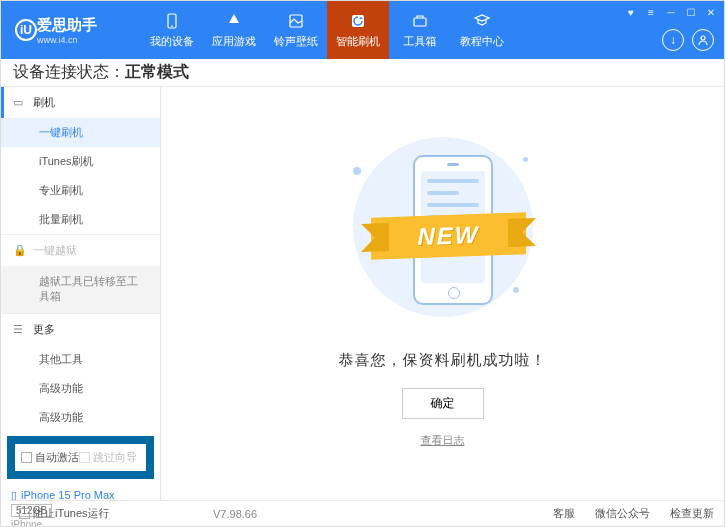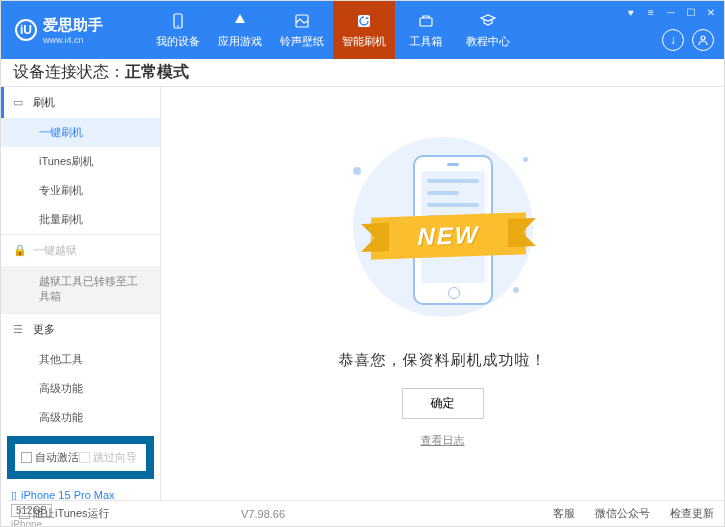--- a/index.html
+++ b/index.html
@@ -1,20 +1,20 @@
 <!DOCTYPE html>
 <html><head>
 <meta charset="utf-8">
 <style>
 * { margin: 0; padding: 0; box-sizing: border-box; font-family: "Microsoft YaHei", sans-serif; }
 body { width: 725px; height: 527px; background: #fff; overflow: hidden; border: 1px solid #ddd; }
 
 .header { height: 58px; background: #2F84F5; display: flex; align-items: center; color: #fff; position: relative; }
 .logo-area { display: flex; align-items: center; padding: 0 10px 0 14px; }
-.logo-circle { width: 22px; height: 22px; border: 2px solid #fff; border-radius: 50%; display: flex; align-items: center; justify-content: center; font-size: 12px; font-weight: bold; margin-right: 6px; }
+.logo-circle { width: 22px; height: 22px; border: 2px solid #fff; border-radius: 50%; display: flex; align-items: center; justify-content: center; font-size: 12px; font-weight: bold; margin-right: 0; }
 .logo-text { font-size: 15px; font-weight: bold; }
 .logo-sub { font-size: 9px; opacity: 0.8; display: block; }
 .nav { display: flex; height: 100%; margin-left: 34px; }
 .nav-item { width: 62px; display: flex; flex-direction: column; align-items: center; justify-content: center; font-size: 11px; cursor: pointer; }
 .nav-item.active { background: #c2410c; }
 .nav-icon { width: 18px; height: 18px; margin-bottom: 4px; display: flex; align-items: center; justify-content: center; }
 .win-controls { position: absolute; right: 6px; top: 4px; display: flex; gap: 6px; font-size: 10px; }
 .win-btn { width: 14px; height: 14px; display: flex; align-items: center; justify-content: center; cursor: pointer; opacity: 0.9; }
 .circle-btns { position: absolute; right: 10px; bottom: 8px; display: flex; gap: 8px; }
 .circle-btn { width: 22px; height: 22px; border: 1.5px solid #fff; border-radius: 50%; display: flex; align-items: center; justify-content: center; cursor: pointer; font-size: 12px; }
@@ -58,21 +58,21 @@
 .b2 { width: 5px; height: 5px; left: 180px; top: 30px; }
 .b3 { width: 6px; height: 6px; left: 170px; top: 160px; }
 
 .success-msg { font-size: 15px; color: #333; margin-top: 24px; letter-spacing: 1px; }
 .ok-btn { margin-top: 18px; padding: 6px 28px; border: 1px solid #ccc; background: #fff; font-size: 12px; cursor: pointer; }
 .log-link { margin-top: 14px; font-size: 11px; color: #888; text-decoration: underline; cursor: pointer; }
 
 .footer { height: 26px; border-top: 1px solid #e5e5e5; display: flex; align-items: center; padding: 0 10px; font-size: 11px; color: #555; margin-left: 8px; }
 .footer .chk { margin-right: auto; }
 .footer-item { margin-left: 20px; cursor: pointer; }
-.version { color: #888; position: absolute; left: 232px; }
+.version { color: #888; position: absolute; left: 204px; }
 .footer { position: relative; }
 </style>
 </head>
 <body>
 
 <div class="header">
   <div class="logo-area">
     <div class="logo-circle">iU</div>
     <div>
       <div class="logo-text">爱思助手</div>

